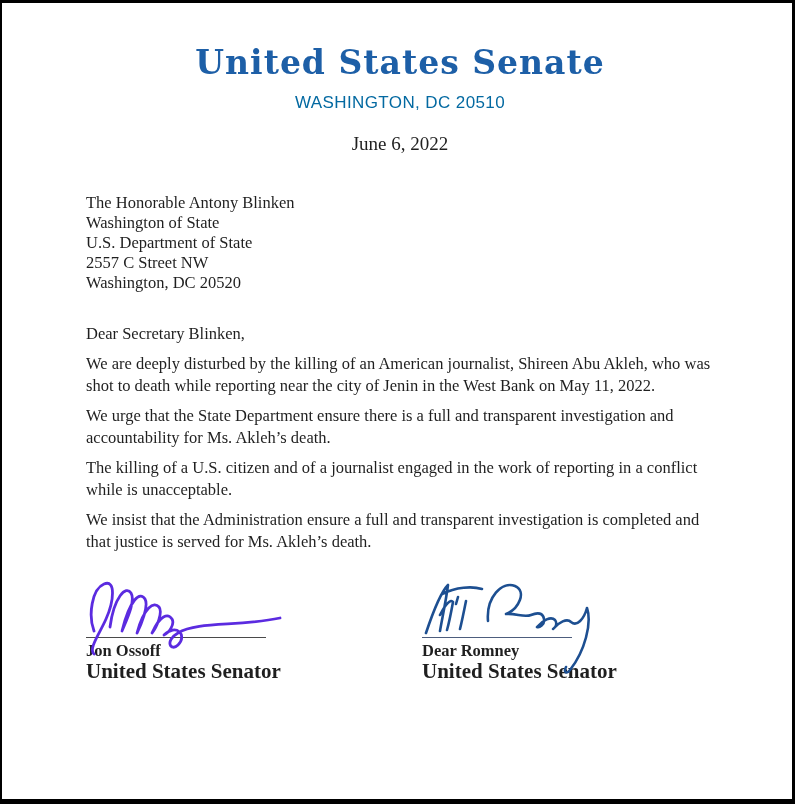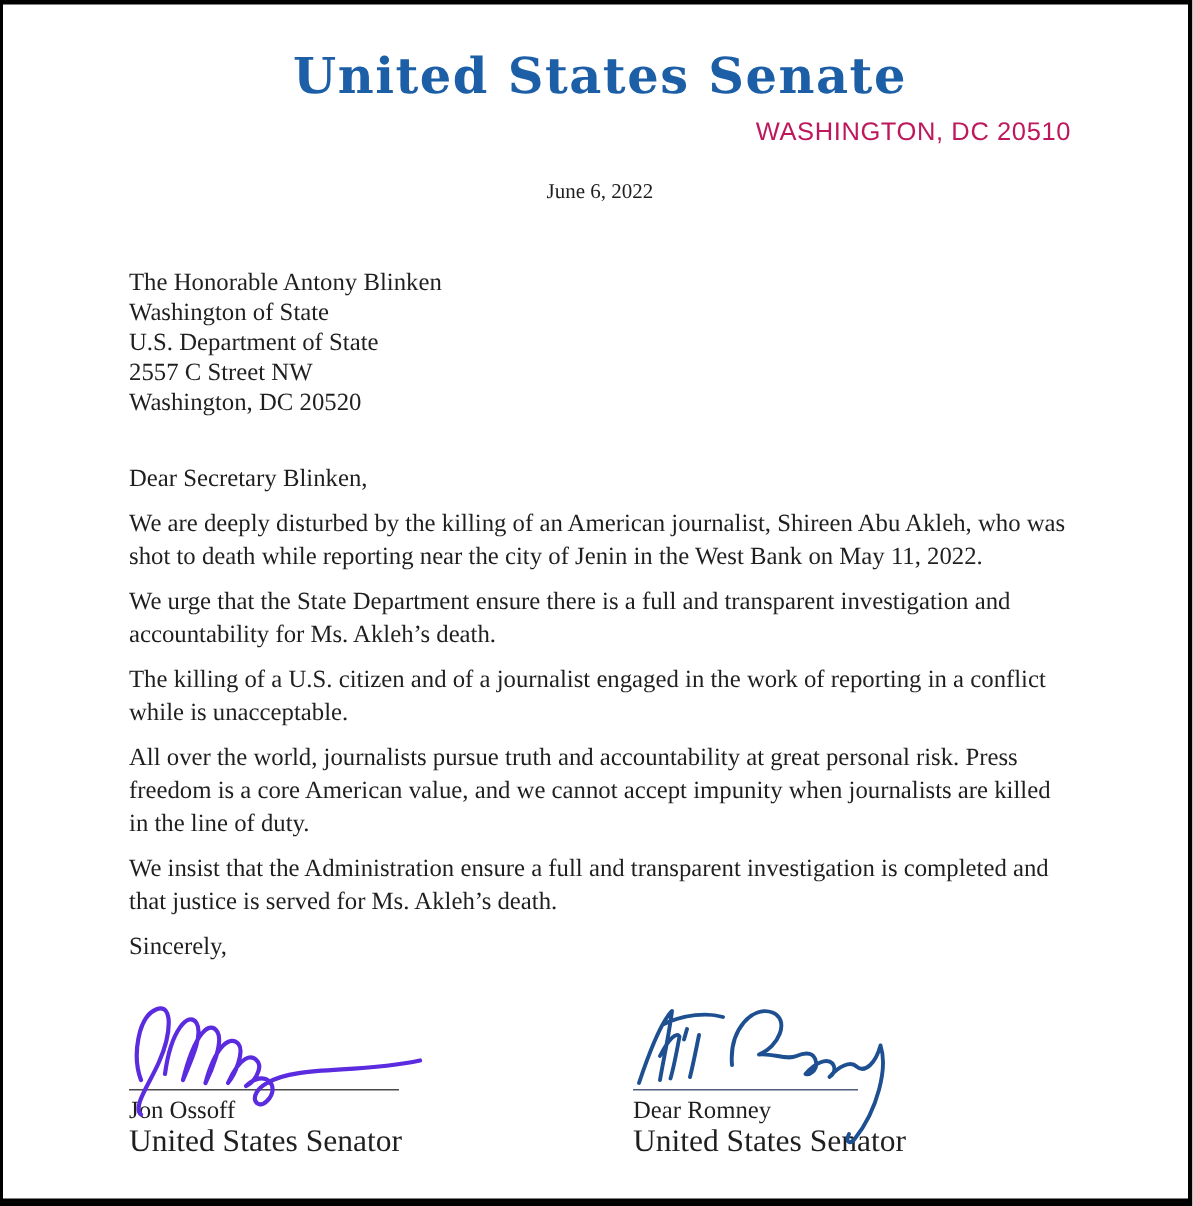--- a/index.html
+++ b/index.html
@@ -18,43 +18,43 @@
     overflow:hidden;
   }
   .masthead{
     text-align:center;
     font-family:"DejaVu Serif","Liberation Serif",serif;
     font-weight:bold;
     font-size:33px;
     line-height:36px;
     color:#1d5fa7;
     letter-spacing:1px;
-    margin:0;
+    margin:12px;
   }
   .masthead-sub{
-    text-align:right;
+    text-align:center;
     font-family:"Liberation Sans","DejaVu Sans",sans-serif;
     font-size:17px;
     line-height:19px;
     letter-spacing:.4px;
-    color:#be185d;
+    color:#0369a1;
     margin-top:9px;
   }
   .date{
     text-align:center;
-    font-size:14px;
+    font-size:19px;
     line-height:21px;
     margin-top:21px;
   }
   .recipient{margin-top:39px;}
   .recipient div{font-size:16.5px;line-height:20px;}
   .salutation{margin-top:30px;font-size:16.5px;line-height:22px;}
   .para{margin:8px 0 0 0;font-size:16.5px;line-height:22px;}
   .closing{margin-top:8px;font-size:16.5px;line-height:22px;}
-  .sig-row{display:flex;margin-top:24px;}
+  .sig-row{display:flex;margin-top:24px;font-weight:bold;}
   .sig-col{position:relative;}
   .sig-col.left{width:336px;}
   .sig-col.right{flex:1;}
   .sig-ink{display:block;overflow:visible;position:relative;z-index:2;}
   .sig-line{border-bottom:1.6px solid #4a4a4a;position:relative;z-index:1;}
   .sig-line.left-line{width:180px;}
   .sig-line.right-line{width:150px;border-bottom-color:#4d5d7d;}
   .sig-name{font-size:16.5px;line-height:21px;margin-top:2px;}
   .sig-title{font-size:21px;line-height:21px;}
 </style>
@@ -74,24 +74,22 @@
     <div>U.S. Department of State</div>
     <div>2557 C Street NW</div>
     <div>Washington, DC 20520</div>
   </div>
 
   <div class="salutation">Dear Secretary Blinken,</div>
 
   <p class="para">We are deeply disturbed by the killing of an American journalist, Shireen Abu Akleh, who was shot to death while reporting near the city of Jenin in the West Bank on May 11, 2022.</p>
   <p class="para">We urge that the State Department ensure there is a full and transparent investigation and accountability for Ms. Akleh’s death.</p>
   <p class="para">The killing of a U.S. citizen and of a journalist engaged in the work of reporting in a conflict while is unacceptable.</p>
-  <p class="para">All over the world, journalists pursue truth and accountability at great personal risk. Press freedom is a core American value, and we cannot accept impunity when journalists are killed in the line of duty.</p>
   <p class="para">We insist that the Administration ensure a full and transparent investigation is completed and that justice is served for Ms. Akleh’s death.</p>
 
-  <div class="closing">Sincerely,</div>
 
   <div class="sig-row">
 
     <div class="sig-col left">
       <svg class="sig-ink" width="210" height="60" viewBox="0 0 210 60" aria-hidden="true">
         <path d="M8,54 C2,38 6,12 18,7 C30,2 28,24 20,42 C14,56 2,72 8,77
                  M24,50 C28,20 40,8 45,16 C50,24 40,44 36,54
                  C44,22 54,14 59,22 C63,29 55,48 51,56
                  C58,30 68,24 73,30 C77,35 71,50 66,56
                  C74,38 82,36 86,42 C89,47 83,56 78,58

